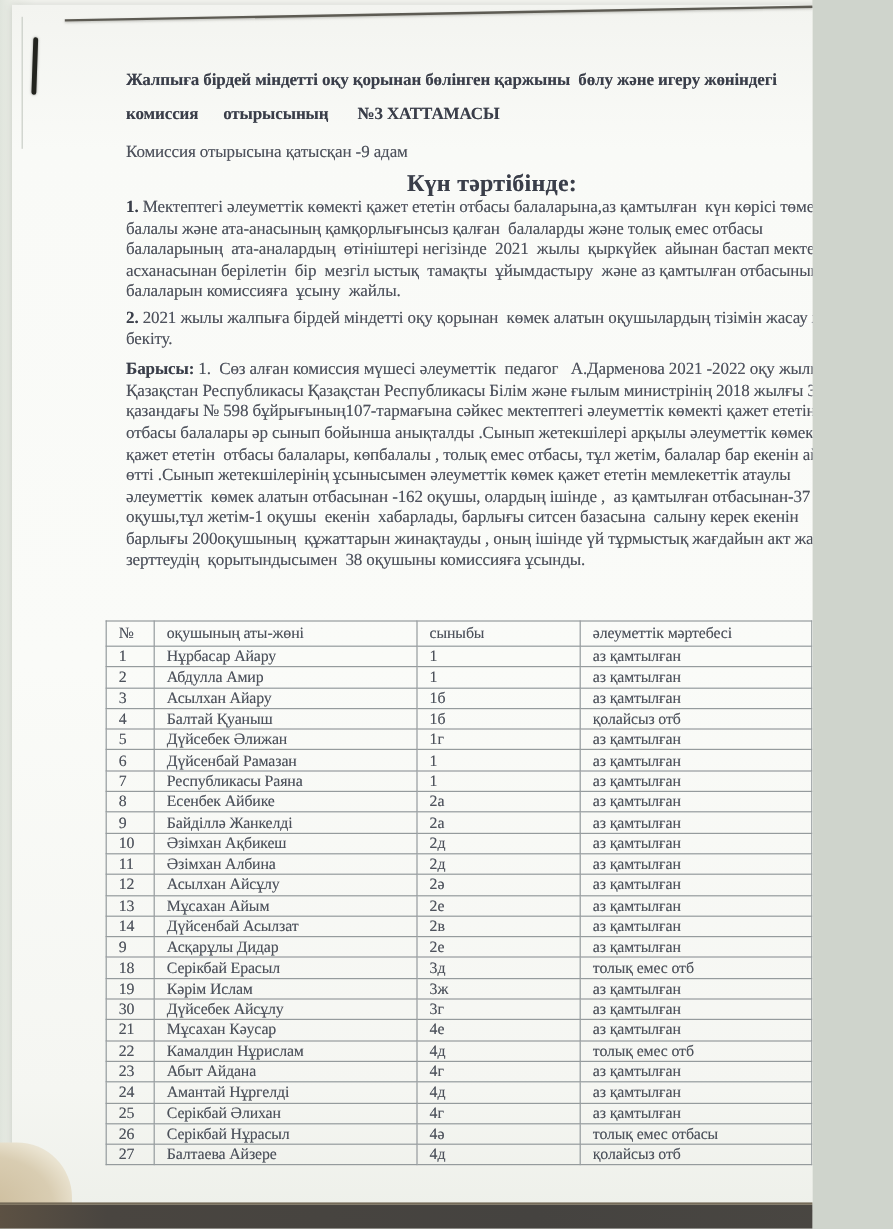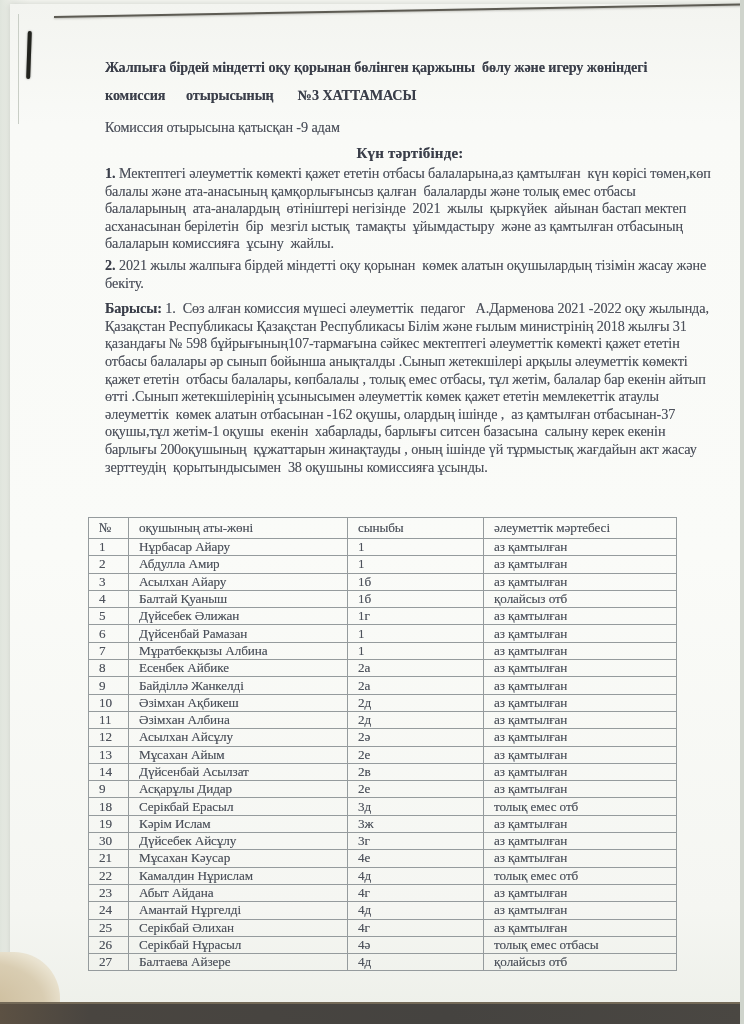--- a/index.html
+++ b/index.html
@@ -1,17 +1,17 @@
 <!DOCTYPE html>
 <html><head>
 <meta charset="utf-8">
 <style>
   html,body{margin:0;padding:0;background:#cfd4cc;}
   .scan{
-    position:relative;width:740px;height:1024px;overflow:hidden;
+    position:relative;width:677px;height:1024px;overflow:hidden;
     background:linear-gradient(90deg,#dfe4dc 0px,#e9ece5 8px,#eef0ea 14px,#f4f5f0 30px);
     font-family:"Liberation Serif","DejaVu Serif",serif;
   }
   .paper{
     position:absolute;left:10px;top:4px;width:740px;height:1004px;
     background:linear-gradient(180deg,#f3f4f0 0%,#f9faf7 12%,#fafbf8 55%,#f5f6f2 90%,#eef0ea 100%);
     box-shadow:0 0 6px rgba(90,100,90,.25);
   }
   .top-edge-line{
     position:absolute;left:54px;top:16px;width:700px;height:2px;
@@ -30,21 +30,21 @@
     font-size:14.2px;line-height:17.6px;letter-spacing:-0.1px;
     text-shadow:0 0 .4px rgba(80,85,100,.55);
   }
   .content p{margin:0;white-space:pre-wrap;}
   .title{font-weight:bold;color:#3a3e49;line-height:19px;}
   .t2{margin-top:9px !important;}
   .line3{line-height:19px;}
   .attendance{margin-top:13px !important;line-height:19px;}
   .agenda-heading{
     margin-top:7px !important;text-align:center;font-weight:bold;color:#3a3e49;
-    font-size:15px;line-height:19px;letter-spacing:.2px;
+    font-size:20px;line-height:19px;letter-spacing:.2px;
   }
   .para{margin-top:2px !important;text-align:left;}
   .para b{color:#3a3e49;}
   .p2{margin-top:4px !important;}
   .proc{margin-top:8px !important;}
   table.students{
     position:absolute;left:88px;top:517px;width:588px;
     border-collapse:collapse;table-layout:fixed;
     color:#4d525b;font-size:13.2px;letter-spacing:-0.1px;
     text-shadow:0 0 .4px rgba(80,85,100,.5);
@@ -136,21 +136,21 @@
           <td class="c-status">аз қамтылған</td>
         </tr>
         <tr>
           <td class="c-num">6</td>
           <td class="c-name">Дүйсенбай  Рамазан</td>
           <td class="c-class">1</td>
           <td class="c-status">аз қамтылған</td>
         </tr>
         <tr>
           <td class="c-num">7</td>
-          <td class="c-name">Мұратбекқызы  Албина</td>
+          <td class="c-name">Республикасы  Раяна</td>
           <td class="c-class">1</td>
           <td class="c-status">аз қамтылған</td>
         </tr>
         <tr>
           <td class="c-num">8</td>
           <td class="c-name">Есенбек  Айбике</td>
           <td class="c-class">2а</td>
           <td class="c-status">аз қамтылған</td>
         </tr>
         <tr>

